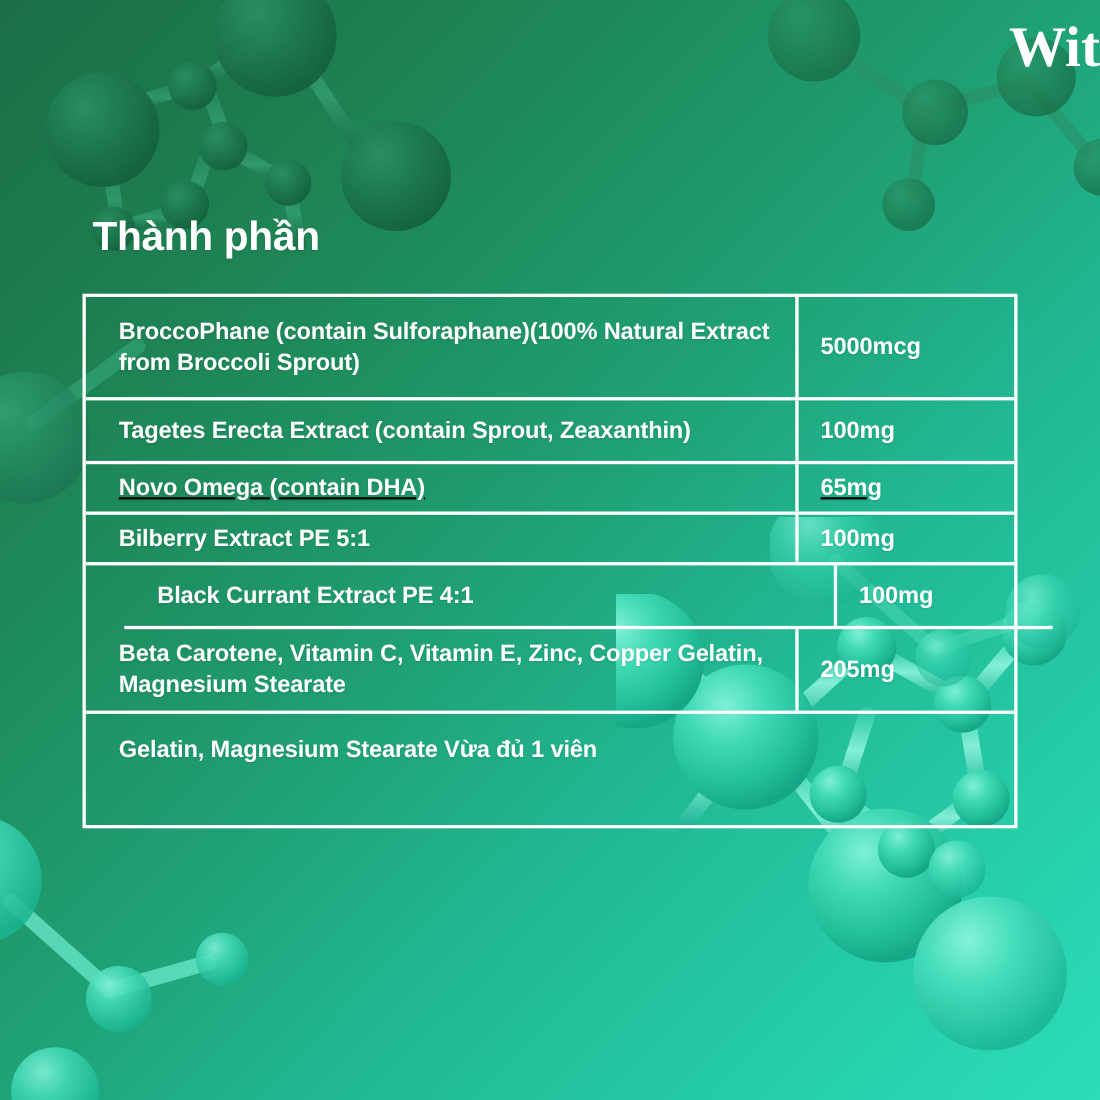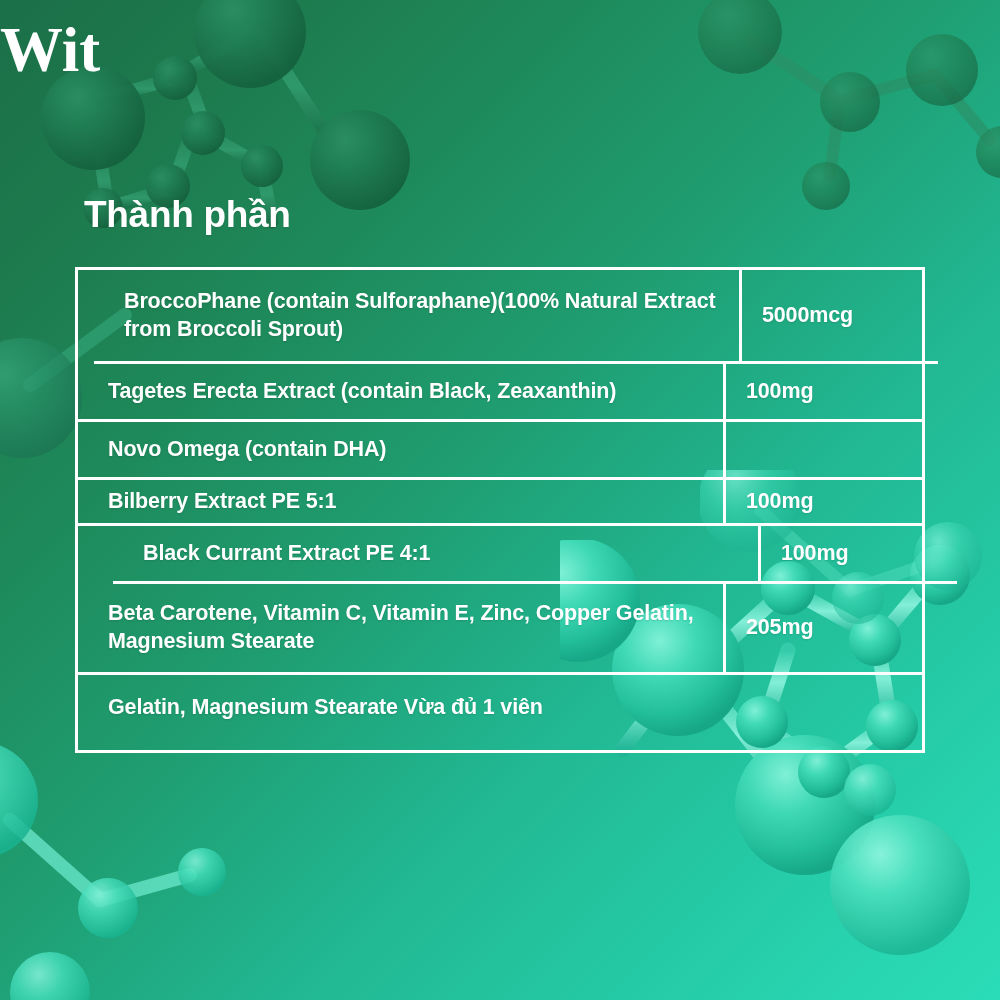--- a/index.html
+++ b/index.html
@@ -39,24 +39,24 @@
     pointer-events: none;
   }
   .mol-svg { position: absolute; display: block; }
 
   
   .logo {
     position: absolute;
     left: 0;
     right: 0;
     top: 17px;
-    text-align: left;
+    text-align: right;
     font-family: "Liberation Serif", "DejaVu Serif", serif;
     font-weight: 700;
-    font-size: 63px;
+    font-size: 52px;
     letter-spacing: 0px;
     color: #ffffff;
     line-height: 1.05;
   }
 
   
   .heading {
     position: absolute;
     left: 84px;
     top: 194px;
@@ -112,26 +112,26 @@
   .cell-value span {
     font-size: 21.5px;
     font-weight: 700;
     color: #ffffff;
     line-height: 1.28;
     letter-spacing: -0.15px;
     text-shadow: 0 1px 2px rgba(0,0,0,0.12);
   }
 
   
-  .h1 { height: 94px; margin-left: 16px; }
+  .h1 { height: 94px; }
   .h2 { height: 58px; }
-  .h3 { height: 58px; }
+  .h3 { height: 46px; text-decoration: underline; }
   .h4 { height: 46px; }
   .h5 { height: 58px; margin-left: 35px; }
-  .h6 { height: 91px; }
+  .h6 { height: 77px; }
   .h7 { height: 65px; }
 </style>
 </head>
 <body>
 
 <div id="poster">
 
   <div class="mol-layer">
 
     <svg class="mol-svg" style="left:-40px; top:-30px;" width="460" height="330" viewBox="0 0 460 330">
@@ -307,31 +307,34 @@
       <div class="cell-name">
         <span>BroccoPhane (contain Sulforaphane)(100% Natural Extract from Broccoli Sprout)</span>
       </div>
       <div class="cell-value">
         <span>5000mcg</span>
       </div>
     </div>
 
     <div class="trow h2">
       <div class="cell-name">
-        <span>Tagetes Erecta Extract (contain Black, Zeaxanthin)</span>
+        <span>Tagetes Erecta Extract (contain Sprout, Zeaxanthin)</span>
       </div>
       <div class="cell-value">
         <span>100mg</span>
       </div>
     </div>
 
     <div class="trow h3">
       <div class="cell-name">
         <span>Novo Omega (contain DHA)</span>
       </div>
+      <div class="cell-value">
+        <span>65mg</span>
+      </div>
     </div>
 
     <div class="trow h4">
       <div class="cell-name">
         <span>Bilberry Extract PE 5:1</span>
       </div>
       <div class="cell-value">
         <span>100mg</span>
       </div>
     </div>

